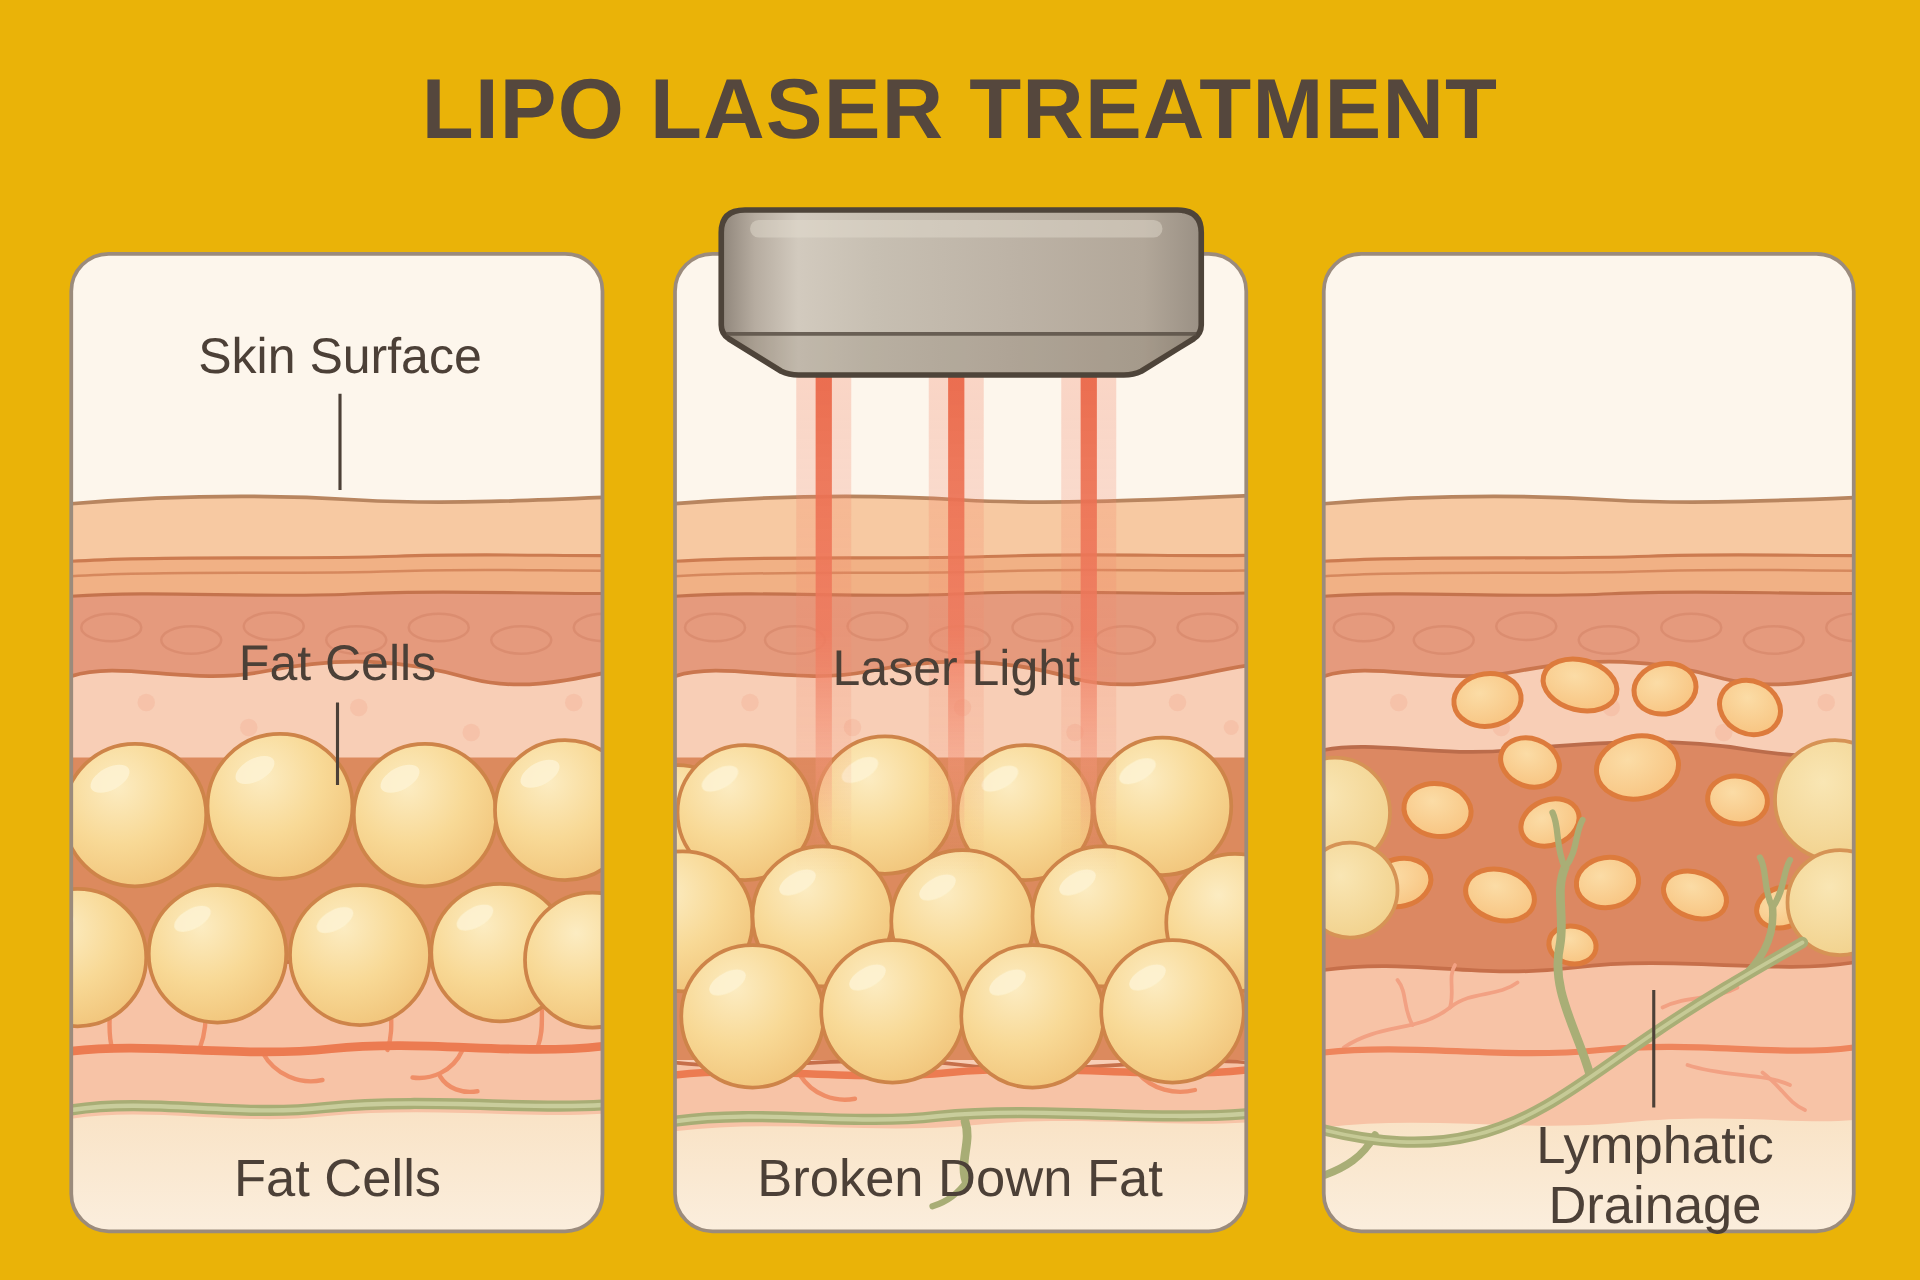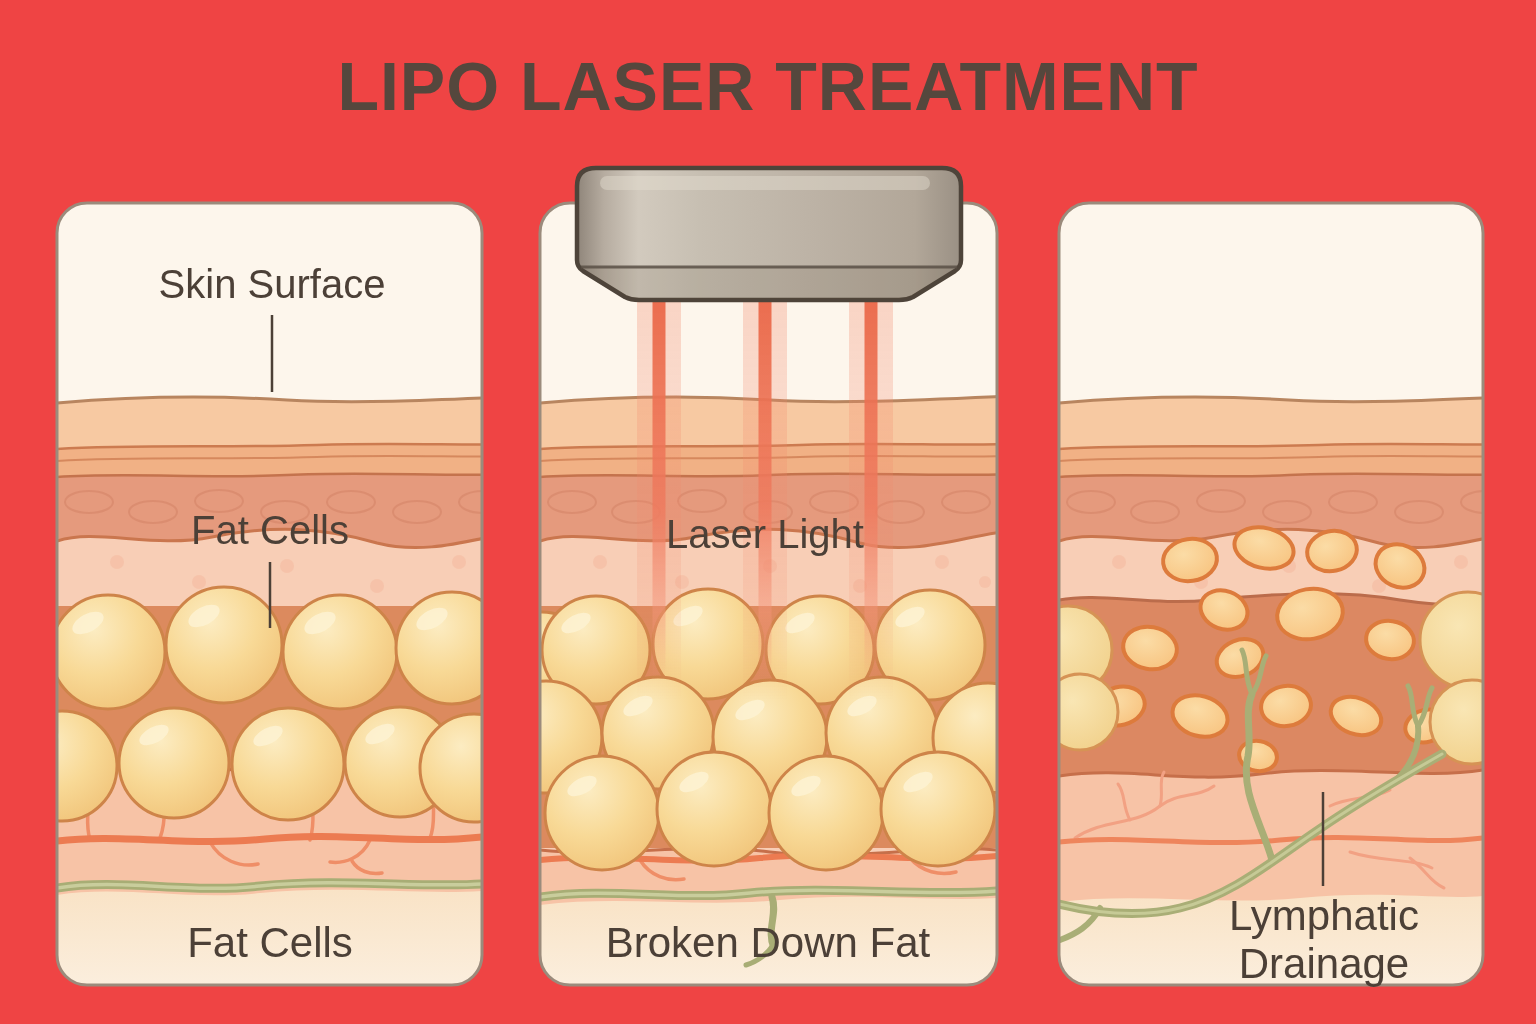--- a/index.html
+++ b/index.html
@@ -1,16 +1,16 @@
 <!DOCTYPE html>
 <html><head>
 <meta charset="utf-8">
 <style>
   html,body{margin:0;padding:0;background:#faf0e2;}
-  .stage{position:relative;width:1536px;height:1024px;background:#ef4444;overflow:hidden;
+  .stage{position:relative;width:1536px;height:1024px;background:#eab308;overflow:hidden;
          font-family:"Liberation Sans","DejaVu Sans",sans-serif;}
   svg{position:absolute;left:0;top:0;}
   text{font-family:"Liberation Sans","DejaVu Sans",sans-serif;}
   .title-text{font-weight:bold;font-size:68px;letter-spacing:1px;fill:#55473d;}
   .label-text{font-size:40px;fill:#4c4037;}
   .caption-text{font-size:42px;fill:#4c4037;}
 </style>
 </head>
 <body>
 

